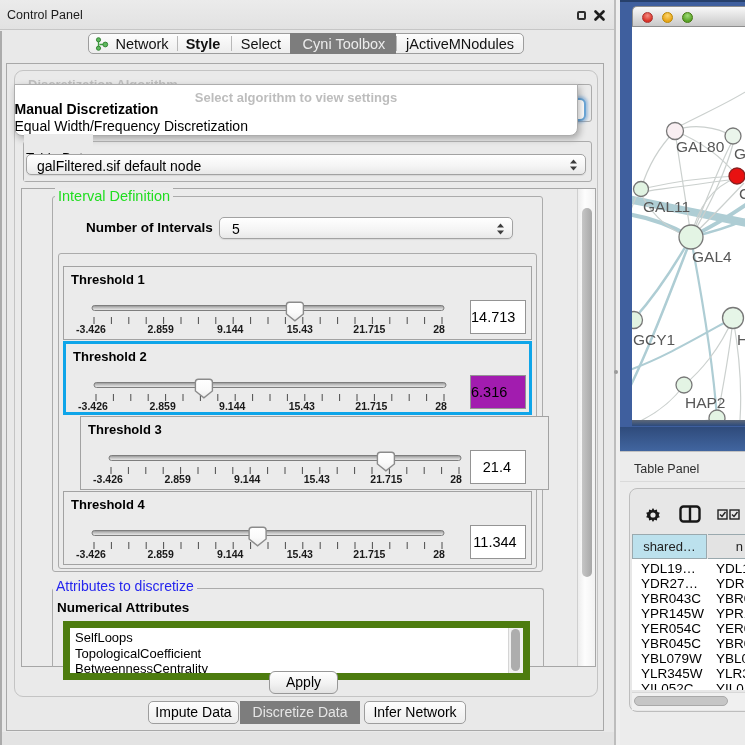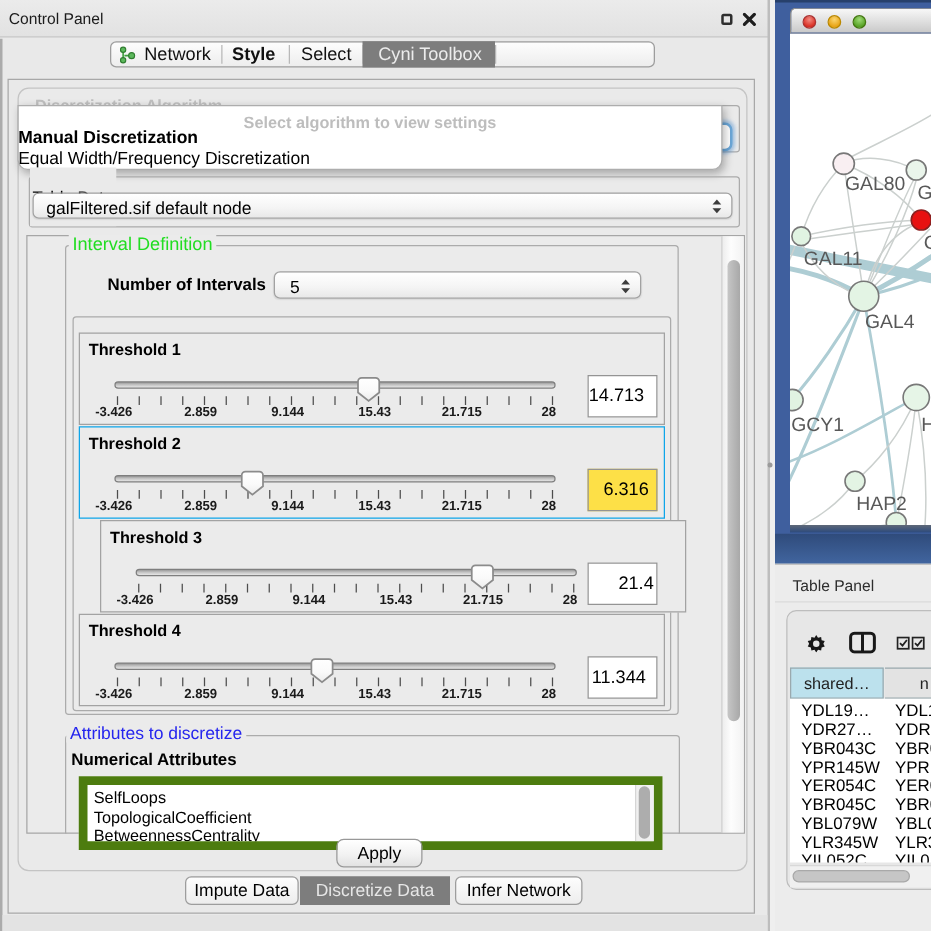--- a/index.html
+++ b/index.html
@@ -13,20 +13,21 @@
     <div class="ab" style="left:88px;top:33px;width:436px;height:21px;background:linear-gradient(#fdfdfd,#ededed);border:1px solid #9d9d9d;border-radius:5px"></div>
     <div class="ab" style="left:177px;top:36px;width:1px;height:15px;background:#b8b8b8"></div>
     <div class="ab" style="left:231px;top:36px;width:1px;height:15px;background:#b8b8b8"></div>
     <div class="ab" style="left:290px;top:36px;width:1px;height:15px;background:#b8b8b8"></div>
     <div class="ab" style="left:396px;top:36px;width:1px;height:15px;background:#b8b8b8"></div>
     <div class="ab" style="left:290px;top:33px;width:106px;height:21px;background:#7d7d7d"></div>
     <div class="ab" style="left:-58px;top:36px;width:400px;text-align:center;white-space:nowrap;font-size:14.5px;color:#111;font-weight:normal;">Network</div>
     <div class="ab" style="left:3px;top:36px;width:400px;text-align:center;white-space:nowrap;font-size:14.5px;color:#111;font-weight:bold;">Style</div>
     <div class="ab" style="left:144px;top:36px;width:400px;text-align:center;white-space:nowrap;font-size:14.5px;color:#ececec;font-weight:normal;">Cyni Toolbox</div>
     <div class="ab" style="left:61px;top:36px;width:400px;text-align:center;white-space:nowrap;font-size:14.5px;color:#111;font-weight:normal;">Select</div>
+    <div class="ab" style="left:260px;top:36px;width:400px;text-align:center;white-space:nowrap;font-size:14.5px;color:#111;font-weight:normal;">jActiveMNodules</div>
     <svg class="ab" style="left:94px;top:36px" width="16" height="16">
       <path d="M4.5,5 L4.5,11 M5.5,8.5 L9.5,8.5" stroke="#3f9e3f" stroke-width="1.3" fill="none"></path>
       <circle cx="4.5" cy="3.8" r="2.1" fill="#5cb85c" stroke="#2f7d2f" stroke-width="0.9"></circle>
       <circle cx="4.5" cy="12.2" r="2.1" fill="#5cb85c" stroke="#2f7d2f" stroke-width="0.9"></circle>
       <circle cx="11.3" cy="8.5" r="2.4" fill="#5cb85c" stroke="#2f7d2f" stroke-width="0.9"></circle>
     </svg>
     <div class="ab" style="left:6px;top:63px;width:598px;height:668px;border:1px solid #a8a8a8;background:#e9e9e9"></div>
     <div class="ab" style="left:14px;top:70px;width:584px;height:627px;border:1px solid #c4c4c4;border-radius:9px;background:#eaeaea"></div>
     <div class="ab" style="left:20px;top:84px;width:572px;height:38px;border:1px solid #ababab;border-radius:3px"></div>
     <div class="ab" style="left:25px;top:77px;font-size:13px;font-weight:bold;color:#bfbfbf;background:#eaeaea;padding:0 3px">Discretization Algorithm</div>
@@ -98,21 +99,21 @@
         <text x="27.0" y="66" font-family="Liberation Sans, sans-serif" font-size="10.5" font-weight="bold" fill="#1a1a1a" text-anchor="middle">-3.426</text>
         <text x="96.6" y="66" font-family="Liberation Sans, sans-serif" font-size="10.5" font-weight="bold" fill="#1a1a1a" text-anchor="middle">2.859</text>
         <text x="166.2" y="66" font-family="Liberation Sans, sans-serif" font-size="10.5" font-weight="bold" fill="#1a1a1a" text-anchor="middle">9.144</text>
         <text x="235.8" y="66" font-family="Liberation Sans, sans-serif" font-size="10.5" font-weight="bold" fill="#1a1a1a" text-anchor="middle">15.43</text>
         <text x="305.4" y="66" font-family="Liberation Sans, sans-serif" font-size="10.5" font-weight="bold" fill="#1a1a1a" text-anchor="middle">21.715</text>
         <text x="375.0" y="66" font-family="Liberation Sans, sans-serif" font-size="10.5" font-weight="bold" fill="#1a1a1a" text-anchor="middle">28</text>
         <path d="M 225.4,35.2 h 11 a 3,3 0 0 1 3,3 v 8.8 L 230.9,53.8 L 222.4,47.0 v -8.8 a 3,3 0 0 1 3,-3 z" fill="url(#thg)" stroke="#8b8b8b" stroke-width="1.4"></path>
       </svg>
     </div>
     <div style="position:absolute;left:470px;top:300px;width:56px;height:34px;background:#fff;border:1px solid #949494;box-sizing:border-box;font-size:14.5px;color:#000;text-align:left;line-height:32px;padding-right:6px">14.713</div>
-    <div style="position:absolute;left:63px;top:341px;width:469px;height:74px;border:1px solid #0ea5e9;background:#ebebeb;box-sizing:border-box">
+    <div style="position:absolute;left:63px;top:341px;width:469px;height:74px;border:3px solid #0ea5e9;background:#ebebeb;box-sizing:border-box">
       <div style="position:absolute;left:7px;top:5px;font-size:13px;font-weight:bold;color:#000">Threshold 2</div>
       <svg width="469" height="73" style="position:absolute;left:0;top:0">
         <defs>
           <linearGradient id="tg" x1="0" y1="0" x2="0" y2="1">
             <stop offset="0" stop-color="#8f8f8f"></stop>
             <stop offset="0.45" stop-color="#c2c2c2"></stop>
             <stop offset="1" stop-color="#eeeeee"></stop>
           </linearGradient>
           <linearGradient id="thg" x1="0" y1="0" x2="0" y2="1">
             <stop offset="0" stop-color="#ffffff"></stop>
@@ -144,21 +145,21 @@
         <line x1="378.0" y1="50" x2="378.0" y2="57" stroke="#4d4d4d" stroke-width="1"></line>
         <text x="27.0" y="66" font-family="Liberation Sans, sans-serif" font-size="10.5" font-weight="bold" fill="#1a1a1a" text-anchor="middle">-3.426</text>
         <text x="96.6" y="66" font-family="Liberation Sans, sans-serif" font-size="10.5" font-weight="bold" fill="#1a1a1a" text-anchor="middle">2.859</text>
         <text x="166.2" y="66" font-family="Liberation Sans, sans-serif" font-size="10.5" font-weight="bold" fill="#1a1a1a" text-anchor="middle">9.144</text>
         <text x="235.8" y="66" font-family="Liberation Sans, sans-serif" font-size="10.5" font-weight="bold" fill="#1a1a1a" text-anchor="middle">15.43</text>
         <text x="305.4" y="66" font-family="Liberation Sans, sans-serif" font-size="10.5" font-weight="bold" fill="#1a1a1a" text-anchor="middle">21.715</text>
         <text x="375.0" y="66" font-family="Liberation Sans, sans-serif" font-size="10.5" font-weight="bold" fill="#1a1a1a" text-anchor="middle">28</text>
         <path d="M 132.4,35.2 h 11 a 3,3 0 0 1 3,3 v 8.8 L 137.9,53.8 L 129.4,47.0 v -8.8 a 3,3 0 0 1 3,-3 z" fill="url(#thg)" stroke="#8b8b8b" stroke-width="1.4"></path>
       </svg>
     </div>
-    <div style="position:absolute;left:470px;top:375px;width:56px;height:34px;background:#fde047;border:1px solid #949494;box-sizing:border-box;font-size:14.5px;color:#000;text-align:right;line-height:32px;padding-right:6px">6.316</div>
+    <div style="position:absolute;left:470px;top:375px;width:56px;height:34px;background:#a21caf;border:1px solid #949494;box-sizing:border-box;font-size:14.5px;color:#000;text-align:left;line-height:32px;padding-right:6px">6.316</div>
     <div style="position:absolute;left:80px;top:416px;width:469px;height:74px;border:1px solid #a2a2a2;background:#ebebeb;box-sizing:border-box">
       <div style="position:absolute;left:7px;top:5px;font-size:13px;font-weight:bold;color:#000">Threshold 3</div>
       <svg width="469" height="73" style="position:absolute;left:0;top:0">
         <defs>
           <linearGradient id="tg" x1="0" y1="0" x2="0" y2="1">
             <stop offset="0" stop-color="#8f8f8f"></stop>
             <stop offset="0.45" stop-color="#c2c2c2"></stop>
             <stop offset="1" stop-color="#eeeeee"></stop>
           </linearGradient>
           <linearGradient id="thg" x1="0" y1="0" x2="0" y2="1">
@@ -191,21 +192,21 @@
         <line x1="378.0" y1="50" x2="378.0" y2="57" stroke="#4d4d4d" stroke-width="1"></line>
         <text x="27.0" y="66" font-family="Liberation Sans, sans-serif" font-size="10.5" font-weight="bold" fill="#1a1a1a" text-anchor="middle">-3.426</text>
         <text x="96.6" y="66" font-family="Liberation Sans, sans-serif" font-size="10.5" font-weight="bold" fill="#1a1a1a" text-anchor="middle">2.859</text>
         <text x="166.2" y="66" font-family="Liberation Sans, sans-serif" font-size="10.5" font-weight="bold" fill="#1a1a1a" text-anchor="middle">9.144</text>
         <text x="235.8" y="66" font-family="Liberation Sans, sans-serif" font-size="10.5" font-weight="bold" fill="#1a1a1a" text-anchor="middle">15.43</text>
         <text x="305.4" y="66" font-family="Liberation Sans, sans-serif" font-size="10.5" font-weight="bold" fill="#1a1a1a" text-anchor="middle">21.715</text>
         <text x="375.0" y="66" font-family="Liberation Sans, sans-serif" font-size="10.5" font-weight="bold" fill="#1a1a1a" text-anchor="middle">28</text>
         <path d="M 299.4,35.2 h 11 a 3,3 0 0 1 3,3 v 8.8 L 304.9,53.8 L 296.4,47.0 v -8.8 a 3,3 0 0 1 3,-3 z" fill="url(#thg)" stroke="#8b8b8b" stroke-width="1.4"></path>
       </svg>
     </div>
-    <div style="position:absolute;left:470px;top:450px;width:56px;height:34px;background:#fff;border:1px solid #949494;box-sizing:border-box;font-size:14.5px;color:#000;text-align:right;line-height:32px;padding-right:2px">21.4</div>
+    <div style="position:absolute;left:470px;top:450px;width:56px;height:34px;background:#fff;border:1px solid #949494;box-sizing:border-box;font-size:14.5px;color:#000;text-align:right;line-height:32px;padding-right:14px">21.4</div>
     <div style="position:absolute;left:63px;top:491px;width:469px;height:74px;border:1px solid #a2a2a2;background:#ebebeb;box-sizing:border-box">
       <div style="position:absolute;left:7px;top:5px;font-size:13px;font-weight:bold;color:#000">Threshold 4</div>
       <svg width="469" height="73" style="position:absolute;left:0;top:0">
         <defs>
           <linearGradient id="tg" x1="0" y1="0" x2="0" y2="1">
             <stop offset="0" stop-color="#8f8f8f"></stop>
             <stop offset="0.45" stop-color="#c2c2c2"></stop>
             <stop offset="1" stop-color="#eeeeee"></stop>
           </linearGradient>
           <linearGradient id="thg" x1="0" y1="0" x2="0" y2="1">

